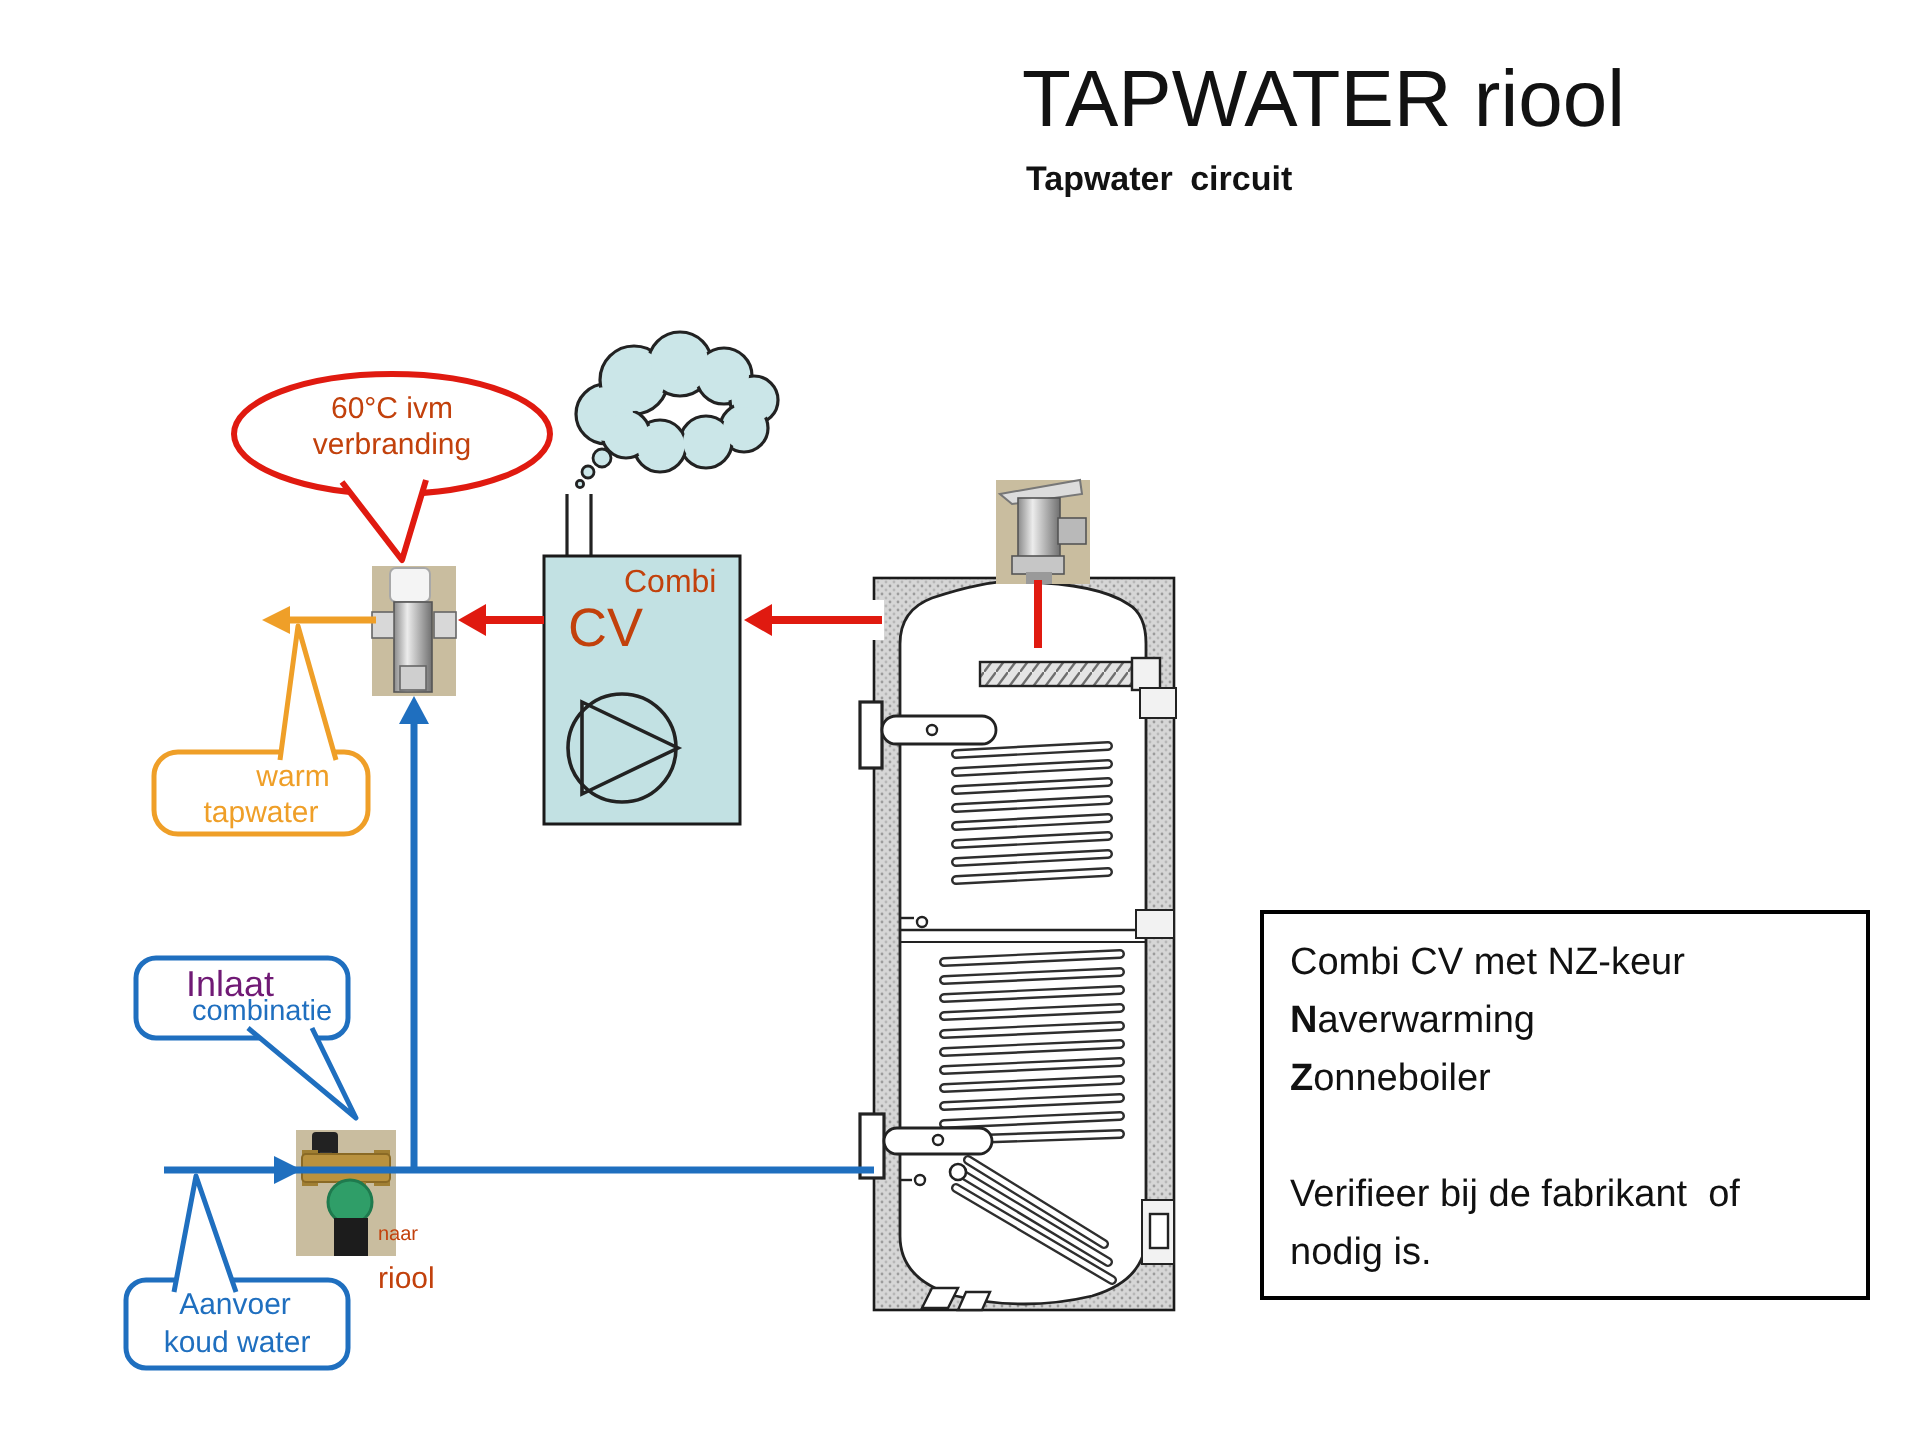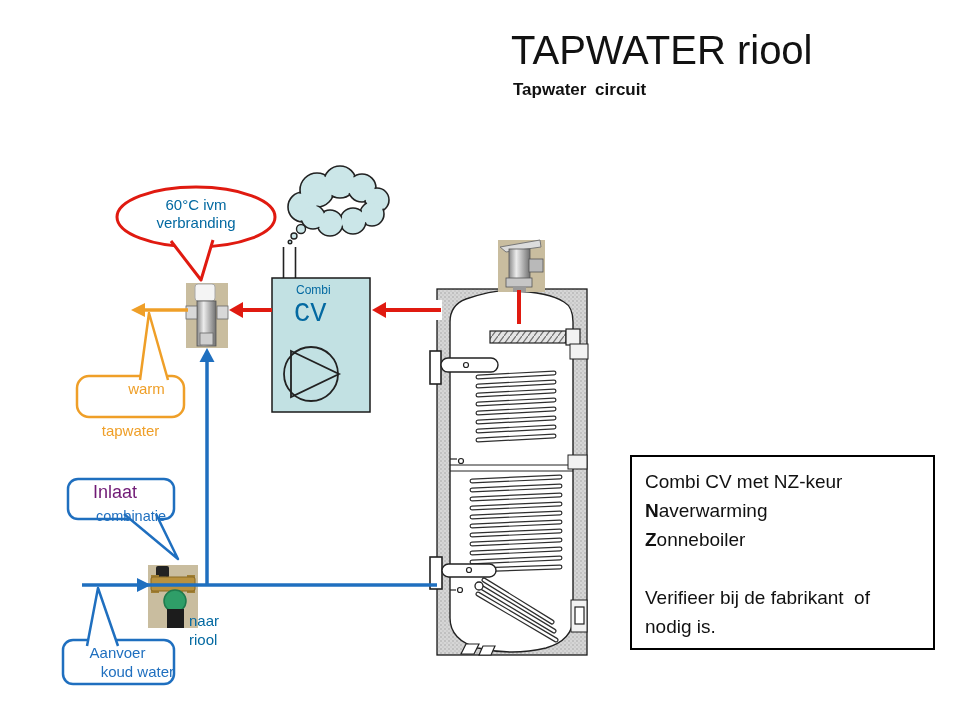--- a/index.html
+++ b/index.html
@@ -1,33 +1,33 @@
 <!DOCTYPE html>
 <html><head>
 <meta charset="utf-8">
 <style>
   html,body{margin:0;padding:0;background:#fff;}
   .stage{position:relative;width:960px;height:720px;background:#fff;overflow:hidden;
          font-family:"Liberation Sans", sans-serif;}
   .stage svg{position:absolute;left:0;top:0;}
-  .txt{position:absolute;color:#0369a1;line-height:1.18;}
+  .txt{position:absolute;color:#c2410c;line-height:1.18;}
   .c{text-align:center;}
   .title{left:511px;top:27px;font-size:40px;letter-spacing:0px;color:#121212;}
   .subtitle{left:513px;top:80px;font-size:17px;font-weight:bold;color:#121212;word-spacing:4px;}
   .temp1{left:116px;top:196px;width:160px;font-size:15px;}
   .temp2{left:116px;top:214px;width:160px;font-size:15px;}
-  .combi1{left:296px;top:283px;font-size:12px;}
-  .combi2{left:294px;top:299px;font-size:27px;font-family:Liberation Mono, monospace;}
+  .combi1{left:312px;top:283px;font-size:16px;}
+  .combi2{left:284px;top:299px;font-size:27px;}
   .warm1{left:93px;top:380px;width:107px;font-size:15px;color:#ef9f28;}
-  .warm2{left:77px;top:422px;width:107px;font-size:15px;color:#ef9f28;}
+  .warm2{left:77px;top:398px;width:107px;font-size:15px;color:#ef9f28;}
   .inl1{left:68px;top:482px;width:94px;font-size:18px;color:#701a75;}
-  .inl2{left:68px;top:498px;width:126px;font-size:14.5px;color:#1f6fbf;margin-top:10px;}
+  .inl2{left:68px;top:498px;width:126px;font-size:14.5px;color:#1f6fbf;}
   .aan1{left:63px;top:644px;width:109px;font-size:15px;color:#1f6fbf;}
-  .aan2{left:63px;top:663px;width:111px;font-size:15px;color:#1f6fbf;text-align:right;}
-  .riool1{left:189px;top:612px;font-size:15px;}
+  .aan2{left:63px;top:663px;width:111px;font-size:15px;color:#1f6fbf;}
+  .riool1{left:189px;top:612px;font-size:10px;}
   .riool2{left:189px;top:631px;font-size:15px;}
   .notebox{position:absolute;left:630px;top:455px;width:305px;height:195px;
            box-sizing:border-box;border:2px solid #000;background:#fff;
            padding:10px 10px 0 13px;}
   .note-line{font-size:19px;line-height:29px;color:#111;white-space:pre-wrap;}
   .note-spacer{height:29px;}
   .lead{font-weight:bold;}
 </style>
 </head>
 <body>

